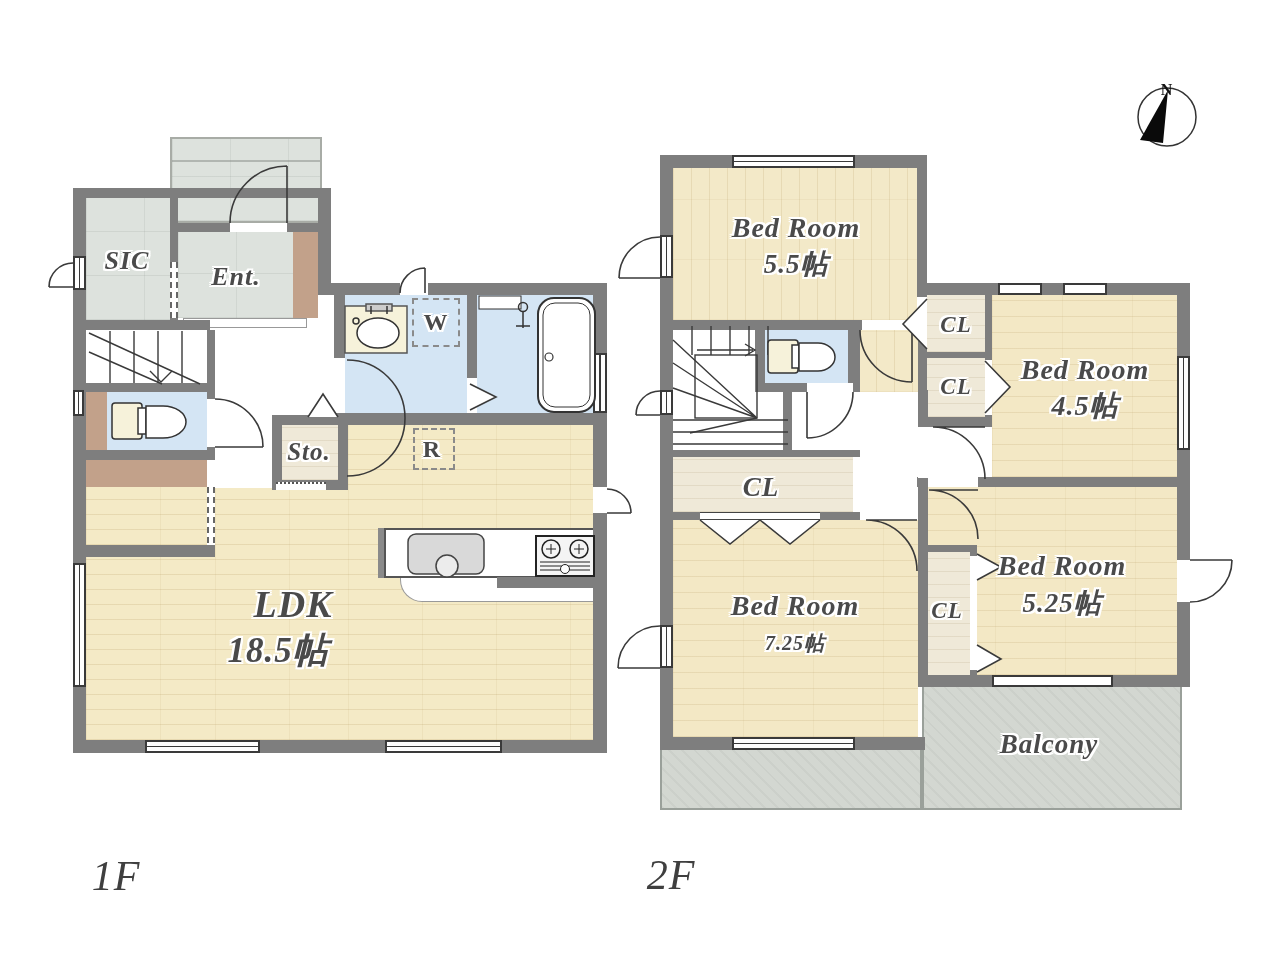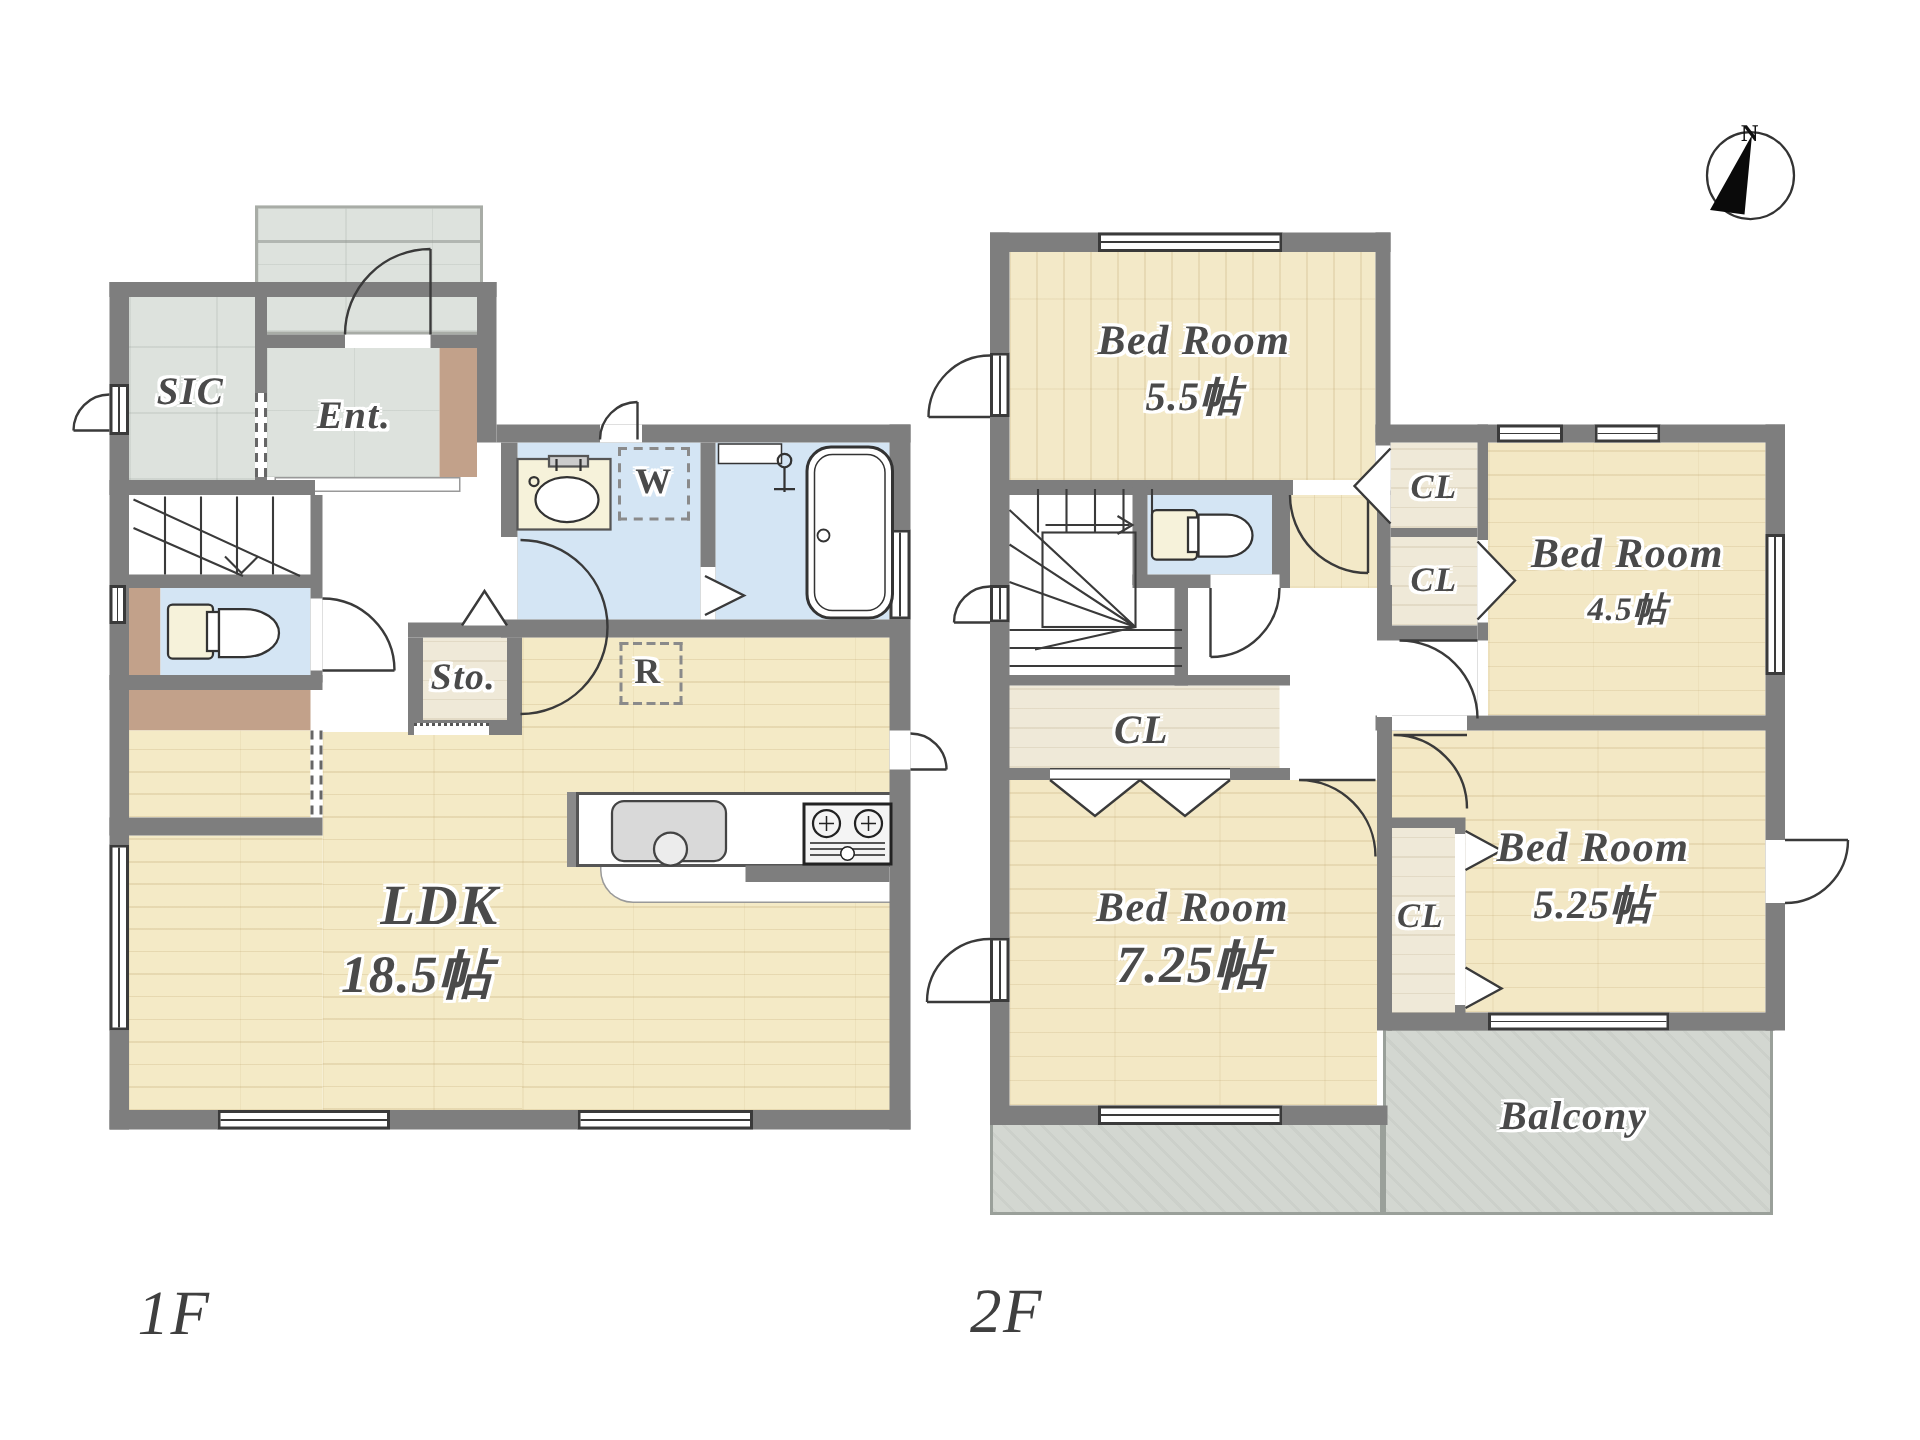--- a/index.html
+++ b/index.html
@@ -267,25 +267,25 @@
   <span class="lbl upright z50" style="left:436px;top:322px;font-size:24px;">W</span>
   <span class="lbl upright z50" style="left:432px;top:449px;font-size:24px;">R</span>
   <span class="lbl z50" style="left:309px;top:452px;font-size:25px;">Sto.</span>
   <span class="lbl z50" style="left:293px;top:604px;font-size:38px;">LDK</span>
   <span class="lbl z50" style="left:278px;top:650px;font-size:35px;">18.5帖</span>
   <span class="lbl z50" style="left:116px;top:876px;font-size:42px;font-weight:normal;text-shadow:none;color:#3f3f3f;">1F</span>
 
   <span class="lbl z50" style="left:796px;top:228px;font-size:28px;">Bed Room</span>
   <span class="lbl z50" style="left:796px;top:264px;font-size:27px;">5.5帖</span>
   <span class="lbl z50" style="left:1085px;top:370px;font-size:28px;">Bed Room</span>
-  <span class="lbl z50" style="left:1085px;top:406px;font-size:22px;">4.5帖</span>
+  <span class="lbl z50" style="left:1085px;top:406px;font-size:28px;">4.5帖</span>
   <span class="lbl z50" style="left:1062px;top:566px;font-size:28px;">Bed Room</span>
   <span class="lbl z50" style="left:1062px;top:603px;font-size:27px;">5.25帖</span>
   <span class="lbl z50" style="left:795px;top:606px;font-size:28px;">Bed Room</span>
-  <span class="lbl z50" style="left:795px;top:643px;font-size:35px;">7.25帖</span>
+  <span class="lbl z50" style="left:795px;top:643px;font-size:20px;">7.25帖</span>
   <span class="lbl z50" style="left:956px;top:325px;font-size:23px;">CL</span>
   <span class="lbl z50" style="left:956px;top:387px;font-size:23px;">CL</span>
   <span class="lbl z50" style="left:947px;top:611px;font-size:23px;">CL</span>
   <span class="lbl z50" style="left:761px;top:487px;font-size:27px;">CL</span>
   <span class="lbl z50" style="left:1049px;top:744px;font-size:27px;">Balcony</span>
   <span class="lbl z50" style="left:671px;top:875px;font-size:42px;font-weight:normal;text-shadow:none;color:#3f3f3f;">2F</span>
 
   <span class="lbl upright z50" style="left:1167px;top:90px;font-size:16px;color:#111;text-shadow:none;">N</span>
 </div>
 

